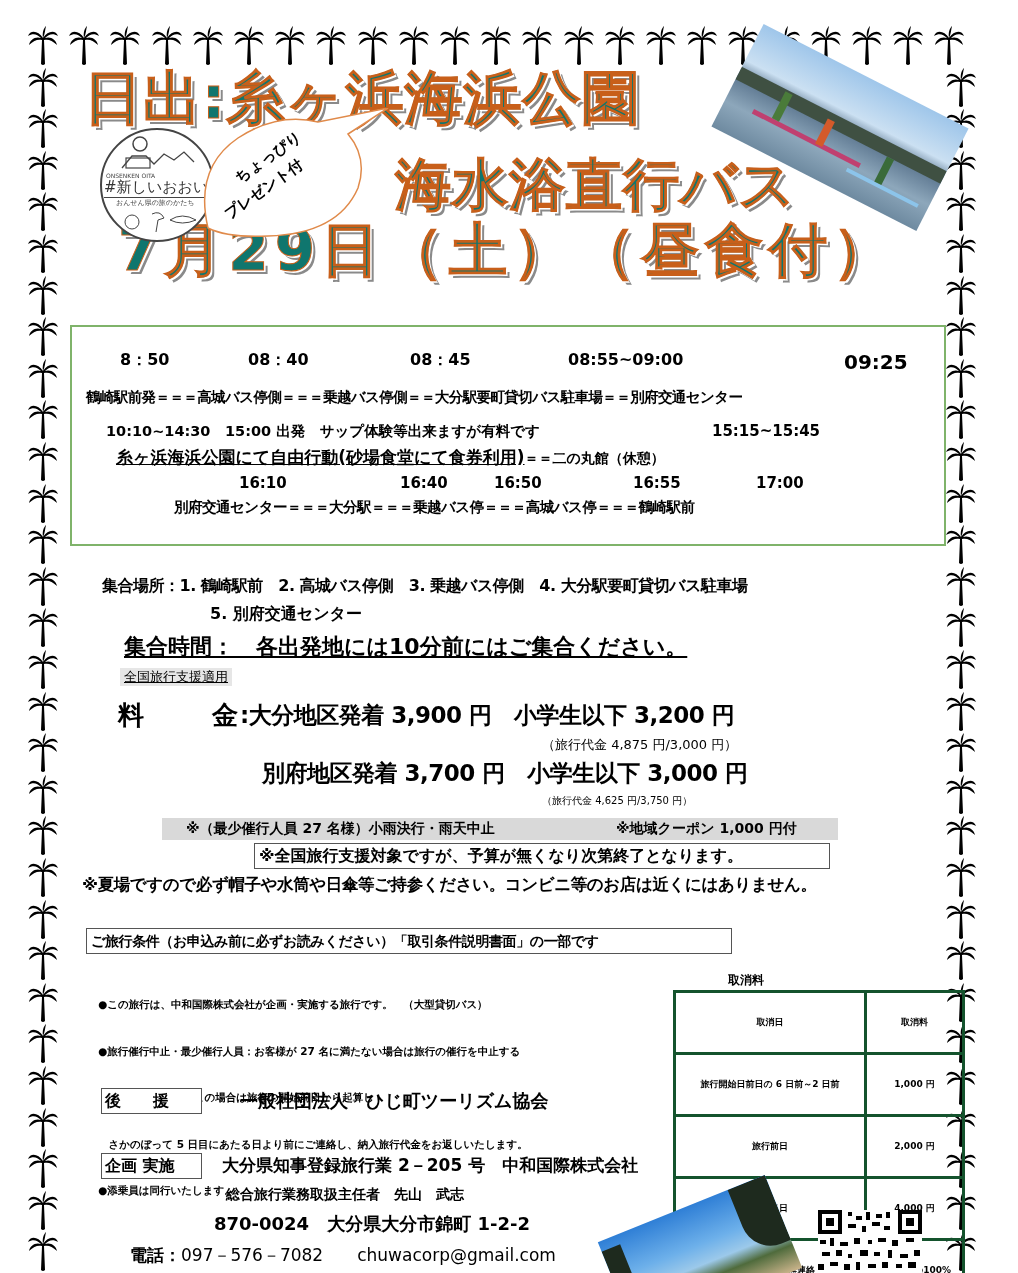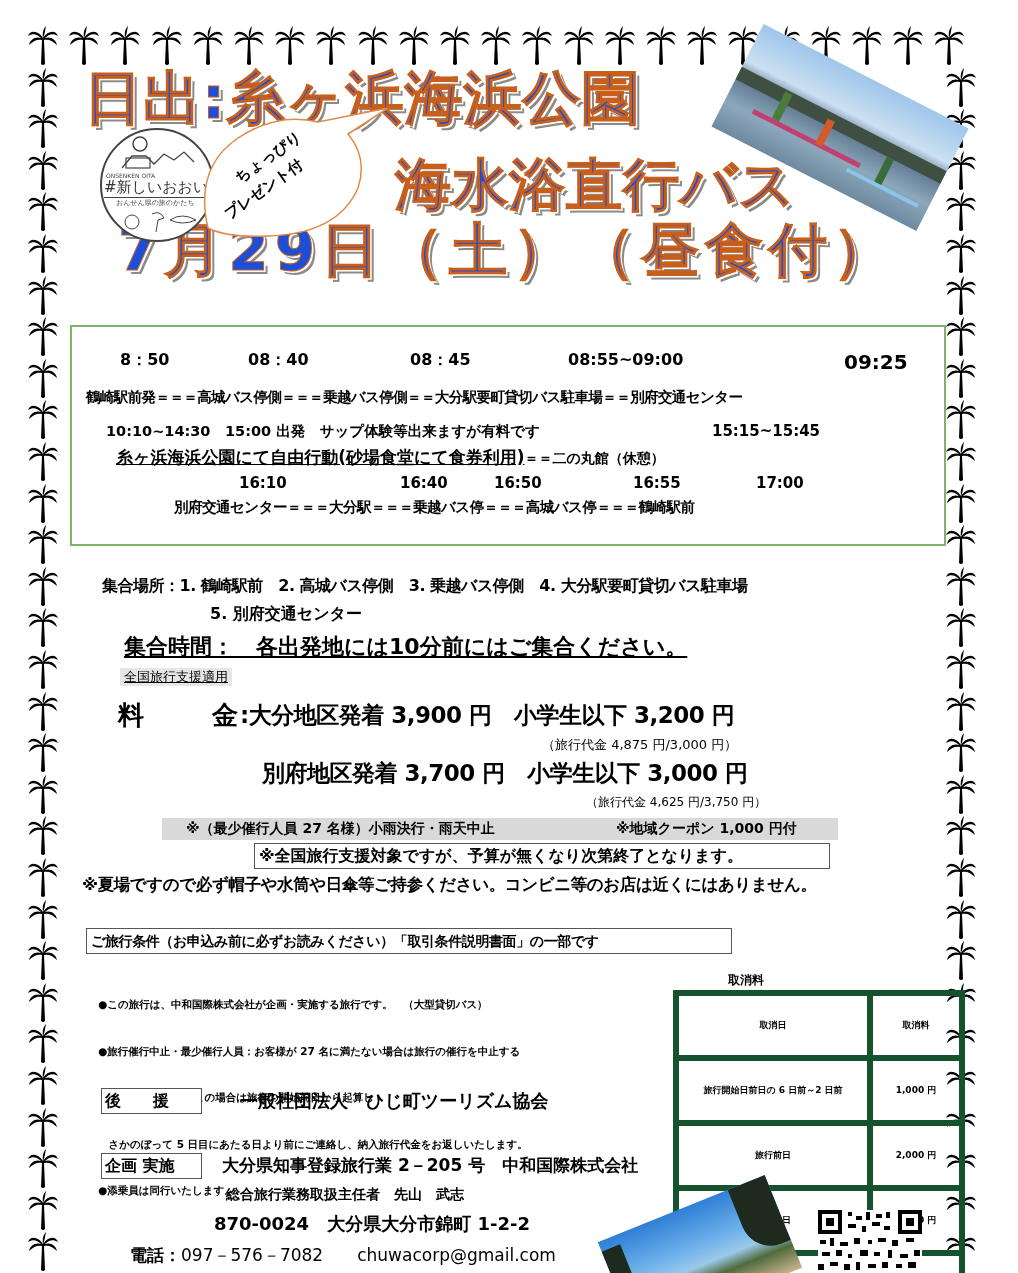--- a/index.html
+++ b/index.html
@@ -1,29 +1,29 @@
 <!DOCTYPE html>
 <html><head>
 <meta charset="utf-8">
 <style>
   html, body { margin:0; padding:0; }
   body { width:1018px; height:1273px; background:#ffffff; position:relative; overflow:hidden;
          font-family:"DejaVu Sans", sans-serif; color:#000; }
   .abs { position:absolute; }
   .palm { position:absolute; width:30px; height:40px; }
-  .title-orange { position:absolute; color:#1d4ed8; font-weight:bold; font-family:"DejaVu Sans", sans-serif;
+  .title-orange { position:absolute; color:#0f766e; font-weight:bold; font-family:"DejaVu Sans", sans-serif;
       text-shadow: 2px 2px 0 #ffffff, 4px 4px 0 #8a8a8a; -webkit-text-stroke:1px #c85f1a; white-space:nowrap; letter-spacing:1px; }
   .bold { font-weight:bold; }
   .sched { position:absolute; font-weight:bold; white-space:nowrap; font-size:15px; }
   .box-green { position:absolute; left:70px; top:325px; width:872px; height:217px; border:2px solid #7fb36a; background:#fff; }
   .u { text-decoration:underline; }
   .gray-band { position:absolute; background:#d9d9d9; }
   .framed { position:absolute; border:1.5px solid #555; background:#fff; }
   table.cancel { border-collapse:collapse; font-size:9px; font-weight:bold; }
-  table.cancel td { border:6px solid #14532d; text-align:center; height:27px; padding:16px 4px; }
+  table.cancel td { border:3px solid #14532d; text-align:center; height:27px; padding:16px 4px; }
   .qr { position:absolute; background:#fff; }
 </style>
 </head>
 <body>
 
 <div id="palm-border">
     <div class="palm" style="left: 28px; top: 26px;"><svg viewBox="0 0 30 40" width="30" height="40">
         <path d="M15 12 C10 4 2 4 0 10 C5 7 9 8 13 12 C7 10 2 14 1 19 C6 14 10 13 14 14 L13 38 Q15 40 17 38 L16 14 C20 13 24 14 29 19 C28 14 23 10 17 12 C21 8 25 7 30 10 C28 4 20 4 15 12 Z M15 12 C14 6 16 2 18 0 C17 4 17 8 15 12 Z" fill="#000"></path>
       </svg></div>
     <div class="palm" style="left: 69.2px; top: 26px;"><svg viewBox="0 0 30 40" width="30" height="40">
@@ -328,21 +328,21 @@
 <div class="abs bold" style="left:102px; top:576px; font-size:16px; white-space:nowrap; letter-spacing:-0.5px;">集合場所：1. 鶴崎駅前　2. 高城バス停側　3. 乗越バス停側　4. 大分駅要町貸切バス駐車場</div>
 <div class="abs bold" style="left:210px; top:604px; font-size:16px; white-space:nowrap;">5. 別府交通センター</div>
 <div class="abs bold u" style="left:124px; top:632px; font-size:22px; white-space:nowrap;">集合時間：　各出発地には10分前にはご集合ください。</div>
 <div class="abs u" style="left:120px; top:668px; font-size:13px; white-space:nowrap; background:#e6e6e6; padding:0 4px;">全国旅行支援適用</div>
 
 <div class="abs bold" style="left:118px; top:698px; font-size:26px;">料</div>
 <div class="abs bold" style="left:212px; top:698px; font-size:26px;">金</div>
 <div class="abs bold" style="left:240px; top:700px; font-size:23px; white-space:nowrap; letter-spacing:-0.5px;">:大分地区発着 3,900 円　小学生以下 3,200 円</div>
 <div class="abs" style="left:542px; top:736px; font-size:13px; white-space:nowrap;">（旅行代金 4,875 円/3,000 円）</div>
 <div class="abs bold" style="left:262px; top:758px; font-size:23px; white-space:nowrap; letter-spacing:-0.5px;">別府地区発着 3,700 円　小学生以下 3,000 円</div>
-<div class="abs" style="left:542px; top:794px; font-size:12px; white-space:nowrap;margin-left:44px;">（旅行代金 4,625 円/3,750 円）</div>
+<div class="abs" style="left:542px; top:794px; font-size:10px; white-space:nowrap;">（旅行代金 4,625 円/3,750 円）</div>
 
 <div class="gray-band" style="left:162px; top:818px; width:676px; height:22px;"></div>
 <div class="abs bold" style="left:186px; top:820px; font-size:14px; white-space:nowrap;">※（最少催行人員 27 名様）小雨決行・雨天中止</div>
 <div class="abs bold" style="left:616px; top:820px; font-size:14px; white-space:nowrap;">※地域クーポン 1,000 円付</div>
 <div class="framed bold" style="left:254px; top:843px; width:570px; height:24px; font-size:16px; padding-left:4px; white-space:nowrap; line-height:24px;">※全国旅行支援対象ですが、予算が無くなり次第終了となります。</div>
 <div class="abs bold" style="left:82px; top:874px; font-size:16.5px; white-space:nowrap; letter-spacing:-0.4px;">※夏場ですので必ず帽子や水筒や日傘等ご持参ください。コンビニ等のお店は近くにはありません。</div>
 
 <div class="framed bold" style="left:86px; top:928px; width:640px; height:24px; font-size:14px; line-height:24px; padding-left:4px; white-space:nowrap; letter-spacing:-0.4px;">ご旅行条件（お申込み前に必ずお読みください）「取引条件説明書面」の一部です</div>
 <div class="abs bold" style="left:98px; top:966px; font-size:10.5px; line-height:15.5px; white-space:pre;">
   <div>●この旅行は、中和国際株式会社が企画・実施する旅行です。　（大型貸切バス）</div>

